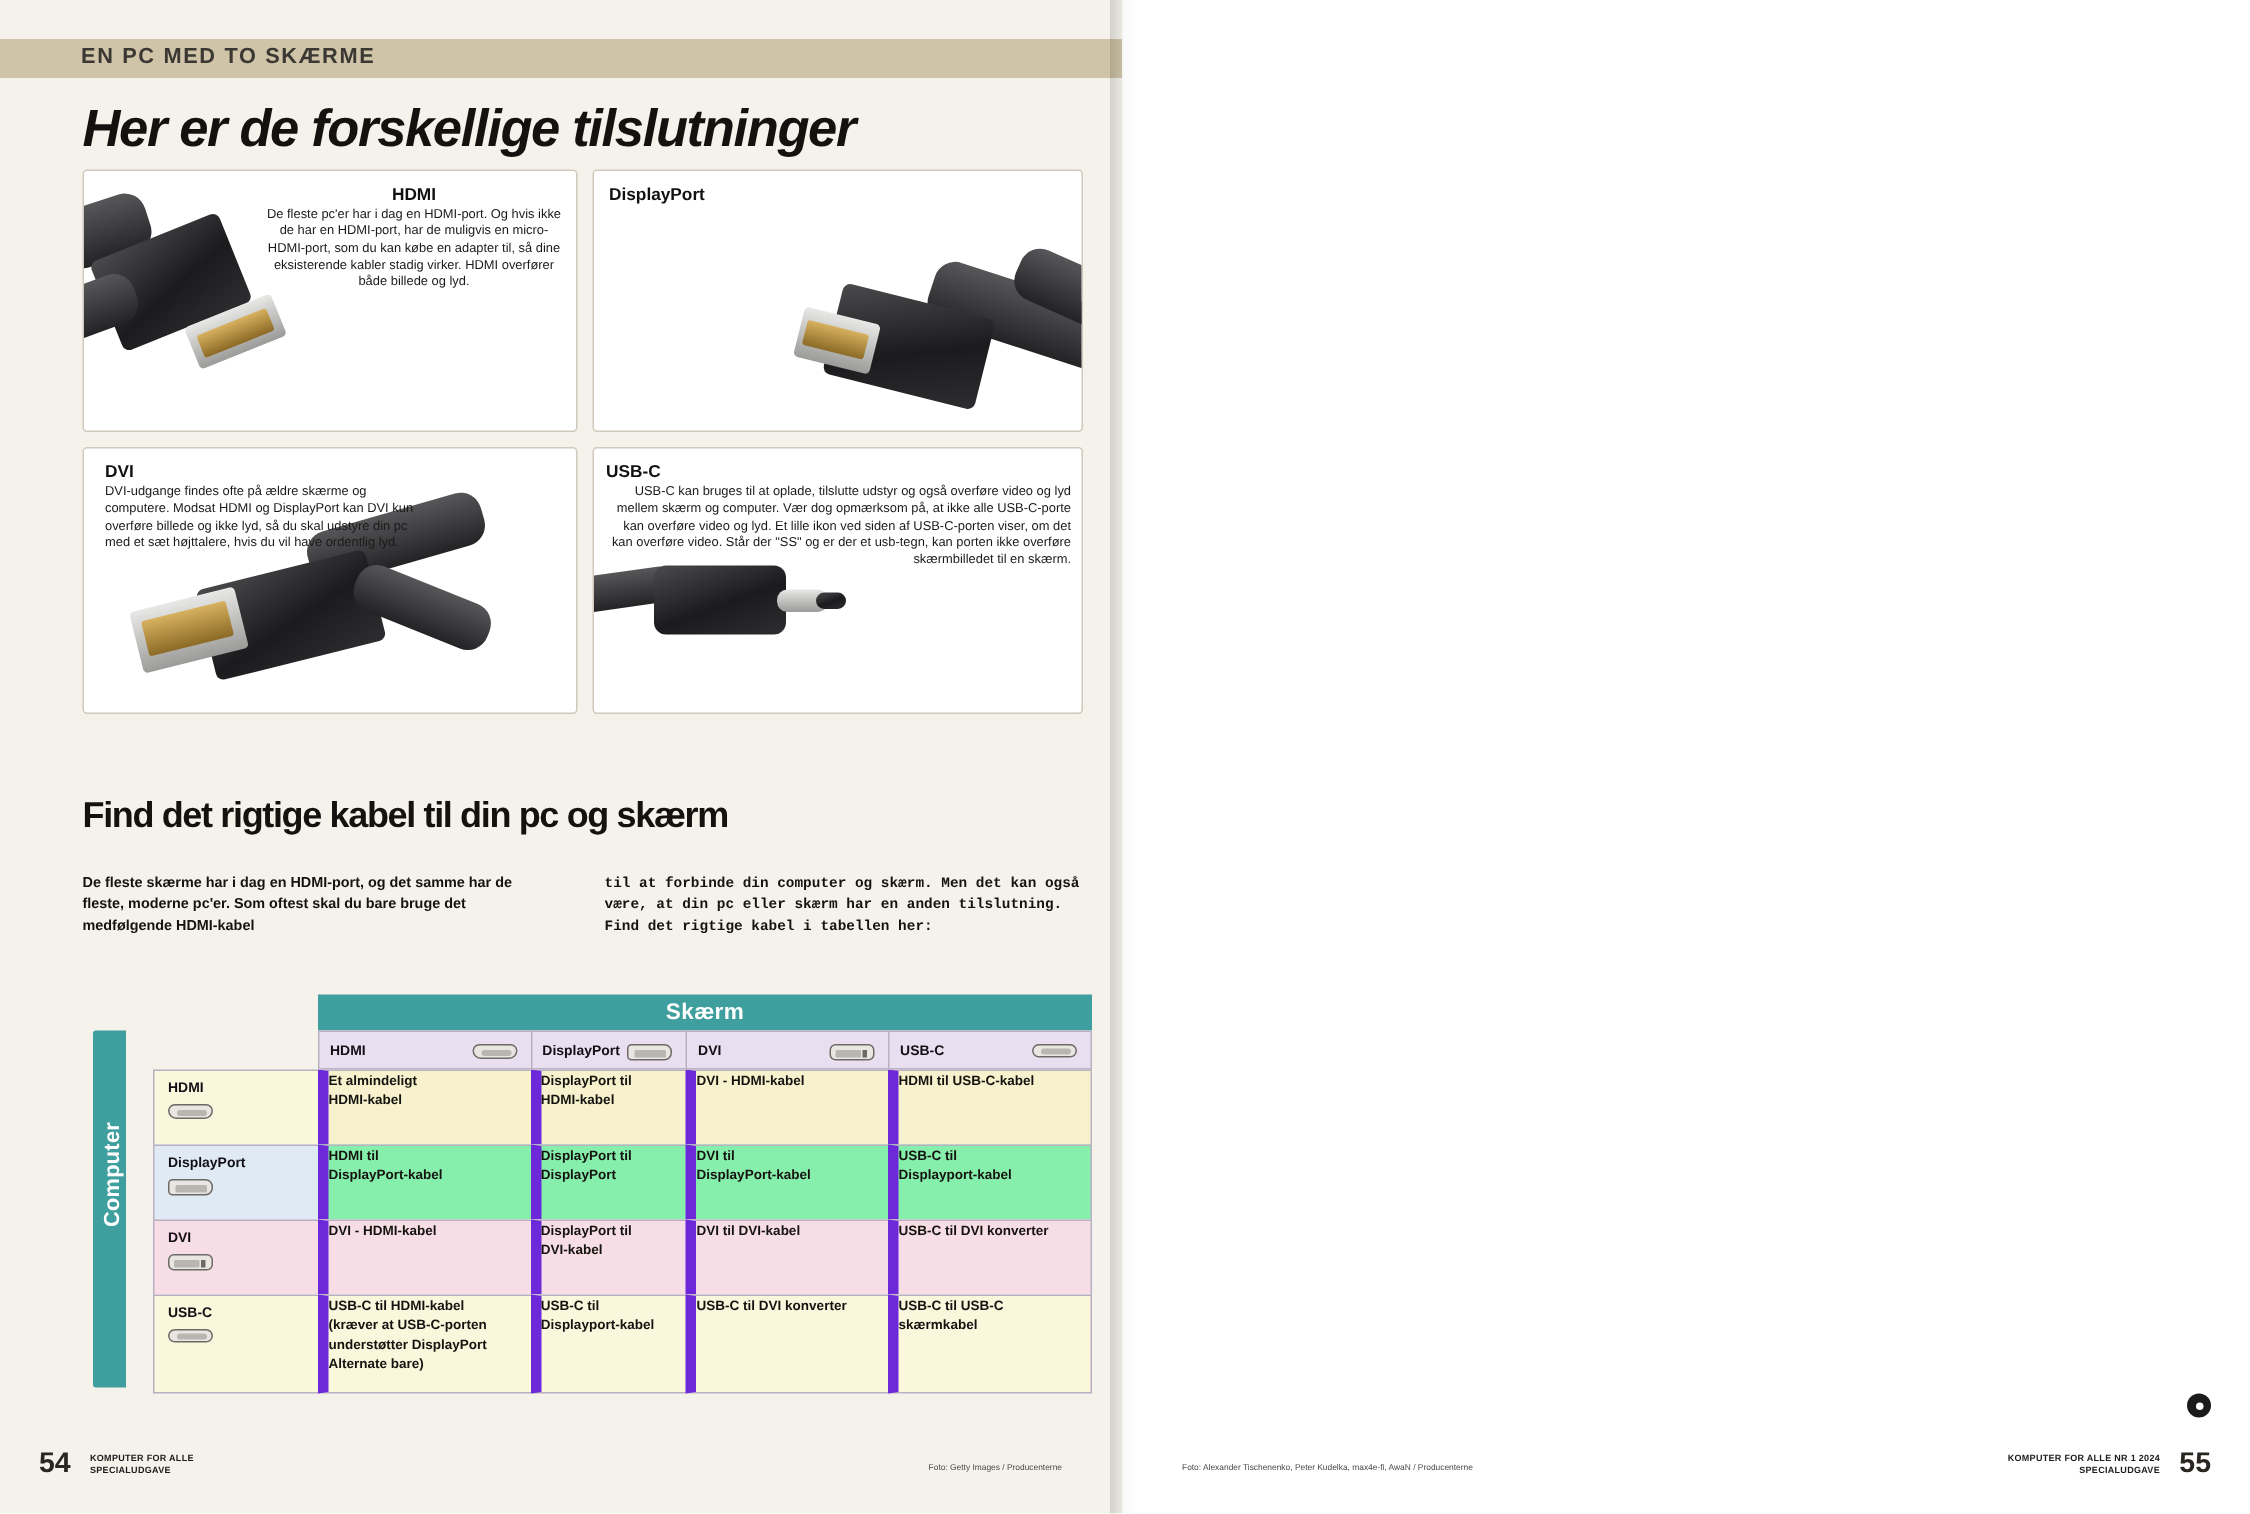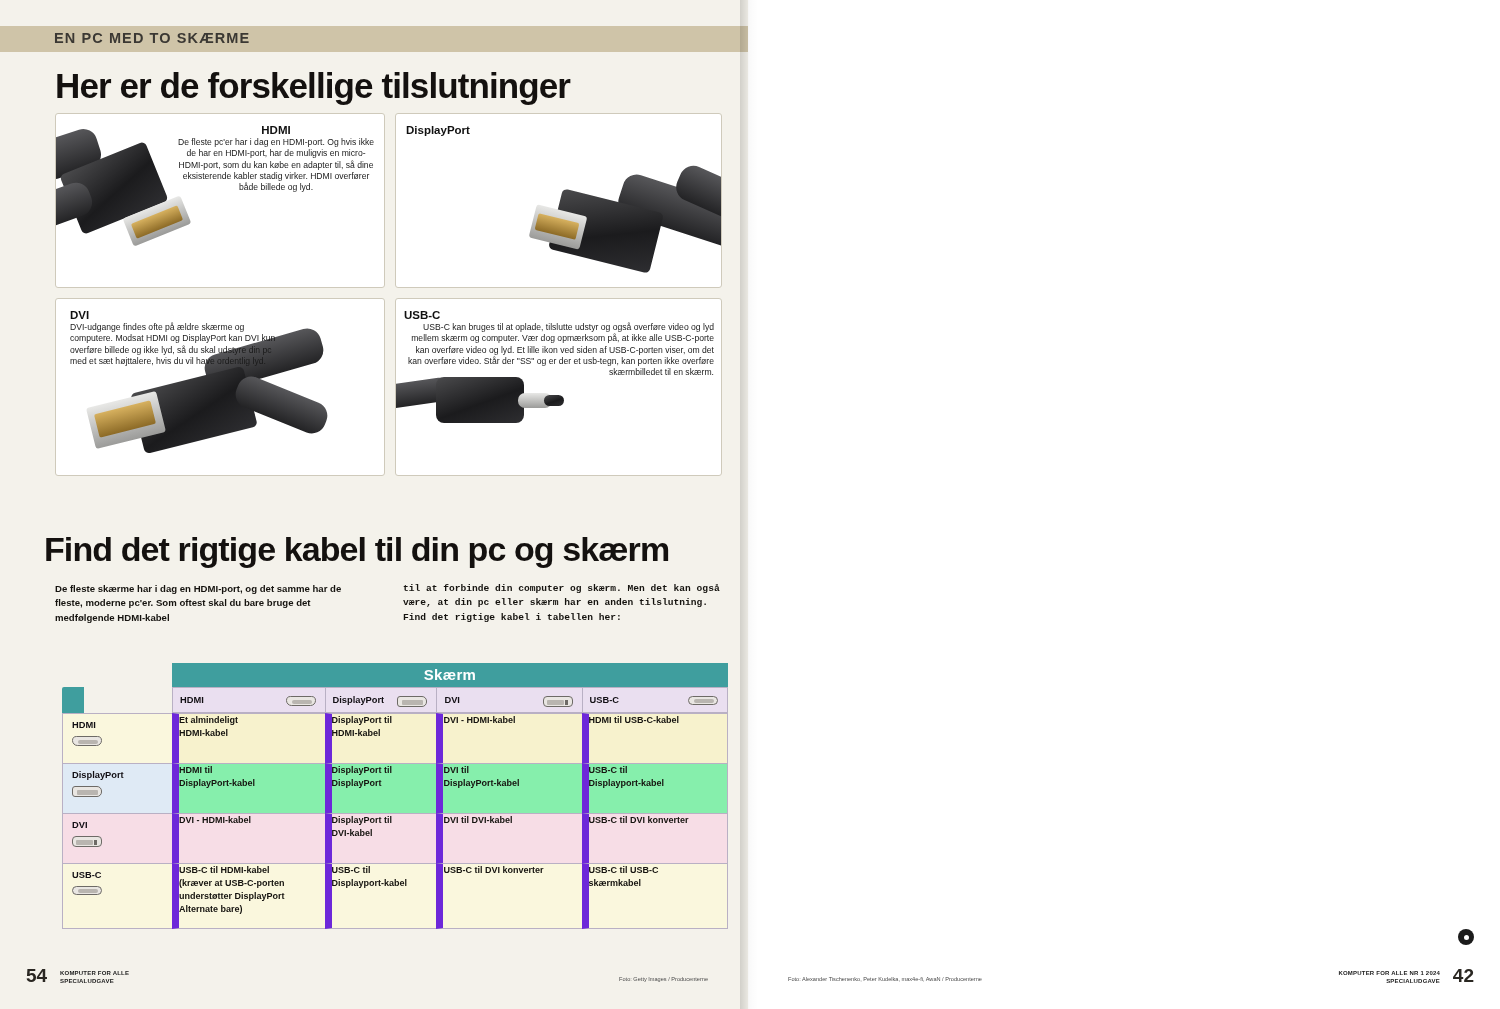--- a/index.html
+++ b/index.html
@@ -36,22 +36,22 @@
   .runhead-text {
     position:absolute; left:54px; top:30px;
     font-size:14.5px; font-weight:bold; letter-spacing:1.1px;
     color:#3b3833;
   }
 
   h1.sec {
     position:absolute; font-weight:bold; color:#14110f;
     letter-spacing:-0.9px; line-height:1.02;
   }
-  #h-tilslut { left:55px; top:68px; font-size:35px; }
-  #h-kabel   { left:44px; top:532px; font-size:34px; }
+  #h-tilslut { left:55px; top:68px; font-size:35px;font-style:italic; }
+  #h-kabel   { left:55px; top:532px; font-size:24px; }
 
   
   .card {
     position:absolute; background:#ffffff;
     border:1px solid #cfcabb; border-radius:3px;
     overflow:hidden;
   }
   #card-hdmi { left:55px; top:113px; width:330px; height:175px; }
   #card-dp   { left:395px; top:113px; width:327px; height:175px; }
   #card-dvi  { left:55px; top:298px; width:330px; height:178px; }
@@ -78,21 +78,21 @@
   .plug-gold { position:absolute; background:linear-gradient(180deg,#d7b15f,#8c6a26); }
   .plug-metal{ position:absolute; background:linear-gradient(180deg,#e8e8e6,#9b9b99); }
   .plug-cable{ position:absolute; background:linear-gradient(180deg,#57575a,#232325); border-radius:14px;}
 
   
   .col { position:absolute; font-size:9.6px; line-height:1.5; color:#15130f; font-weight:bold; }
   #intro-c1 { left:55px; top:582px; width:310px; }
   #intro-c2 { left:403px; top:582px; width:320px;font-family:Liberation Mono, monospace; }
 
   
-  #matrix { position:absolute; left:62px; top:663px; width:666px; }
+  #matrix { position:absolute; left:62px; top:663px; width:666px;padding-left:40px; }
   .tbl { width:100%; border-collapse:separate; border-spacing:0; }
   .tbl td, .tbl th { padding:0; vertical-align:top; }
   .hdr-skaerm {
     background:#3f9e9e; color:#ffffff; text-align:center;
     font-weight:bold; font-size:15px; letter-spacing:0.3px;
     height:24px; line-height:24px;
   }
   .hdr-col {
     background:#eadff0; border-left:1px solid #b9b0c4; border-top:1px solid #b9b0c4;
     border-bottom:1px solid #b9b0c4;
@@ -326,21 +326,21 @@
     </div>
     <div class="credit" id="credit-l">Foto: Getty Images / Producenterne</div>
   </div>
 
   <div class="page-right">
 
     <div class="circle-mark" style="right:26px;bottom:64px;">
         <i></i>
       </div>
 
-    <div class="pnum" id="pnum-r">42</div>
+    <div class="pnum" id="pnum-r">55</div>
     <div class="maglogo" id="logo-r">
       <div style="white-space:pre-line;">KOMPUTER FOR ALLE NR 1 2024
 SPECIALUDGAVE</div>
     </div>
     <div class="credit" id="credit-r">Foto: Alexander Tischenenko, Peter Kudelka, max4e-fi, AwaN / Producenterne</div>
   </div>
 
   <div class="gutter-shadow"></div>
 </div>
 

